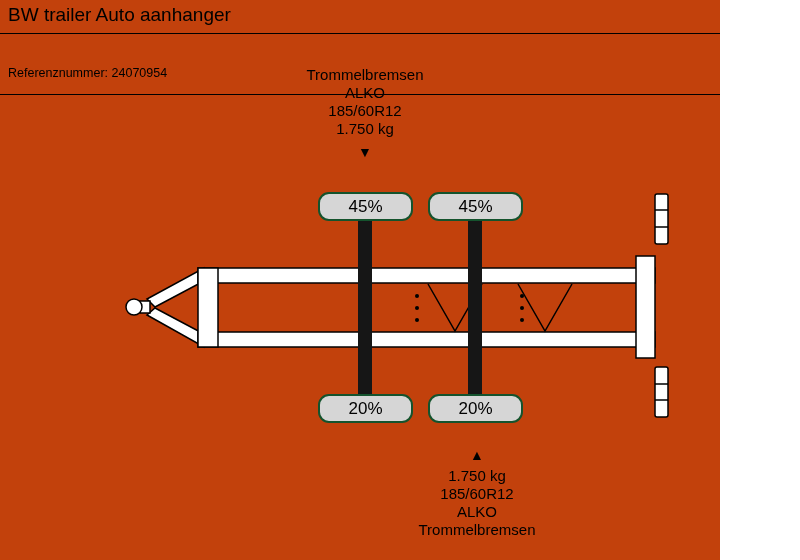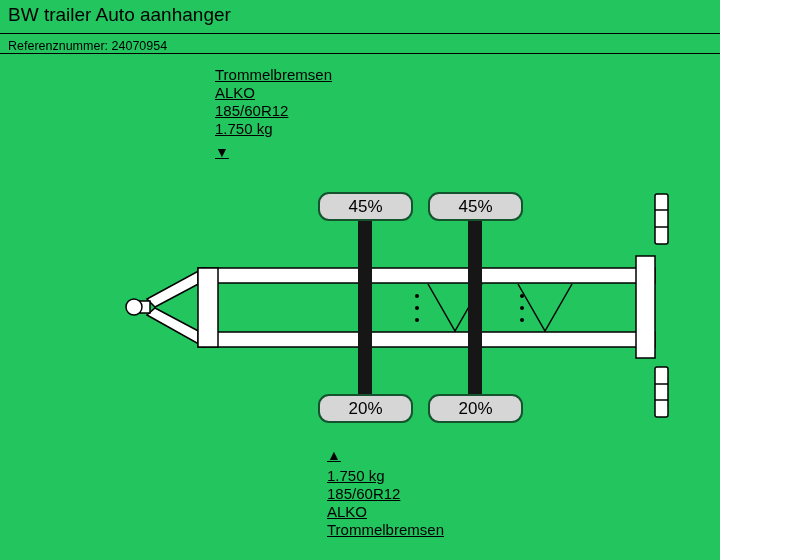--- a/index.html
+++ b/index.html
@@ -6,42 +6,42 @@
   html, body { width: 800px; height: 560px; }
   body {
     font-family: "Liberation Sans", sans-serif;
     background: #ffffff;
     color: #000000;
   }
   .page {
     position: relative;
     width: 720px;
     height: 560px;
-    background: #22c55e;
+    background: #c2410c;
     overflow: hidden;
   }
   .title-bar {
     padding: 4px 8px 7px 8px;
     border-bottom: 1.5px solid #000;
     font-size: 19px;
     line-height: 22px;
   }
   .ref-bar {
-    padding: 5px 8px 0 8px;
+    padding: 5px 8px 14px 8px;
     border-bottom: 1.5px solid #000;
     font-size: 12.5px;
     line-height: 14px;
+    margin-top: 27px;
   }
   .spec-block {
     position: absolute;
     width: 300px;
-    text-align: left;
+    text-align: center;
     font-size: 15px;
     line-height: 18px;
-    text-decoration: underline;
   }
   .spec-top { left: 215px; top: 66px; }
   .spec-bottom { left: 327px; top: 448px; }
   .arrow {
     font-size: 14px;
     line-height: 14px;
   }
   .arrow-down { margin-top: 7px; }
   .arrow-up { margin-bottom: 5px; }
   .trailer-svg {

